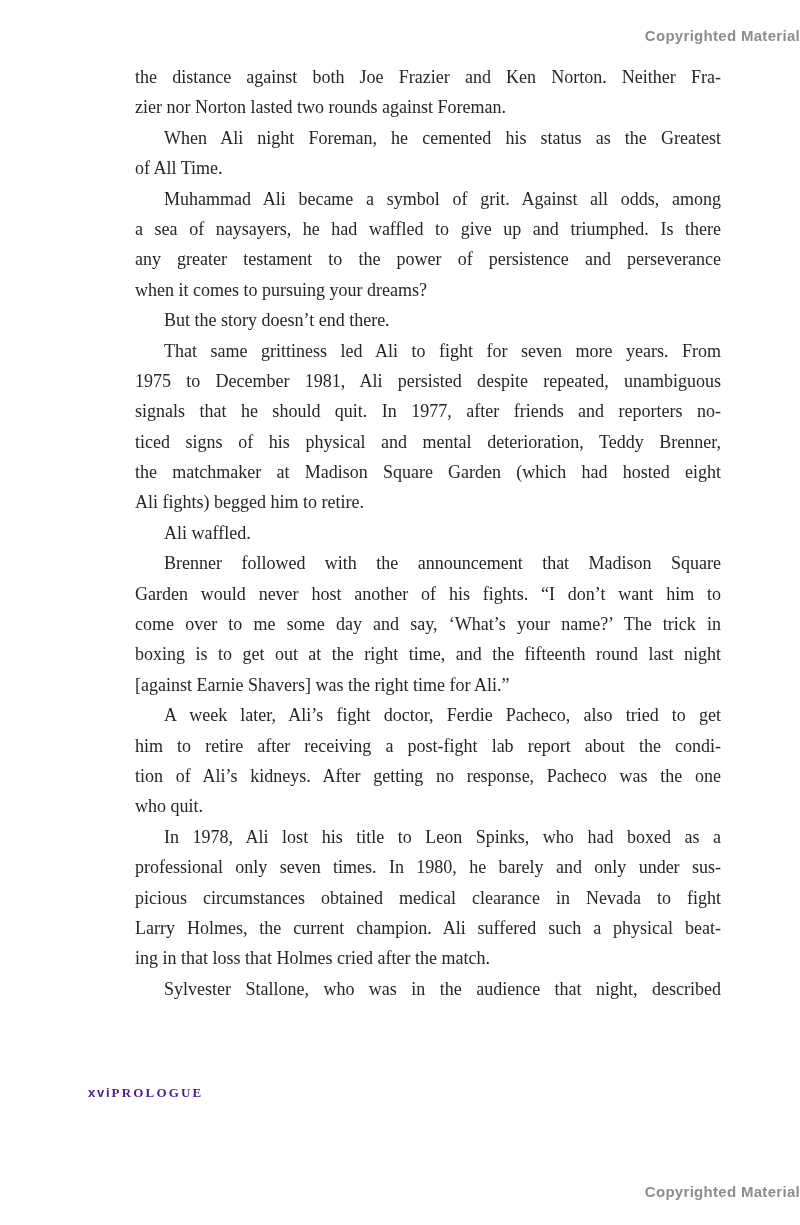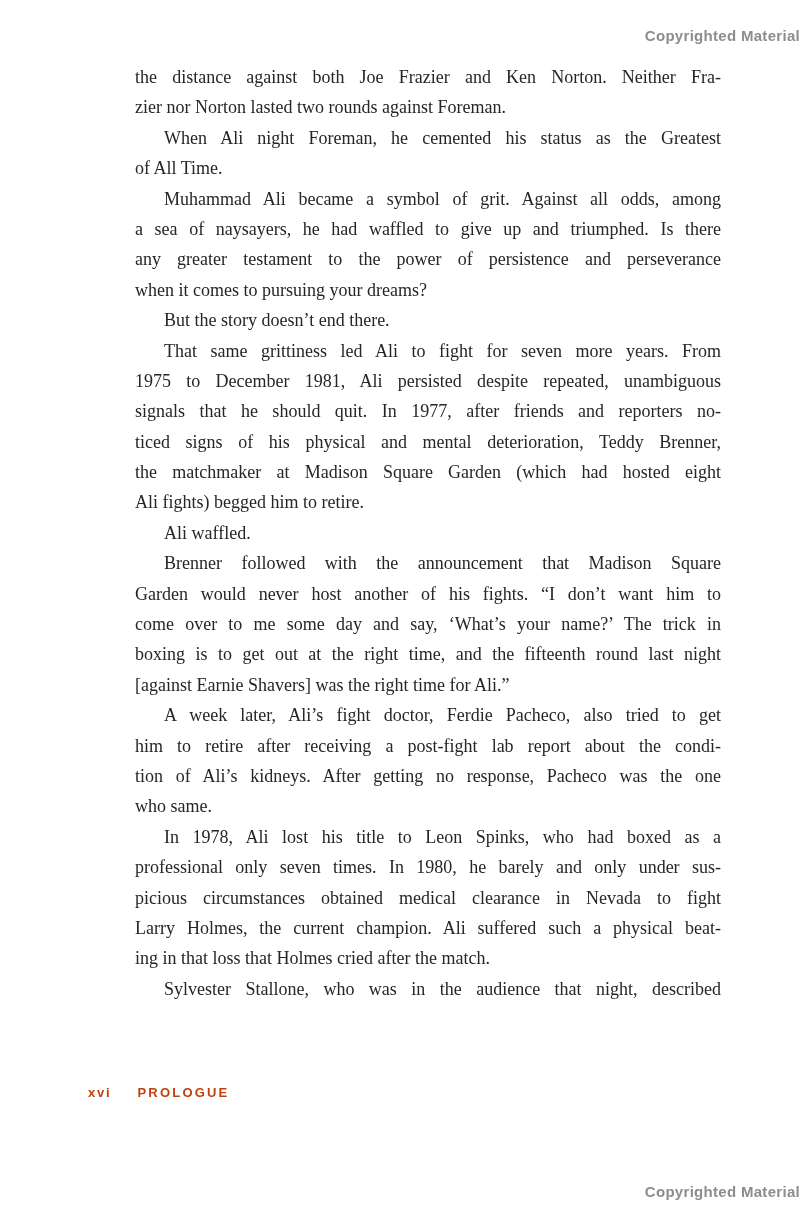--- a/index.html
+++ b/index.html
@@ -53,32 +53,32 @@
     text-indent: 29px;
   }
 
   .page-footer {
     position: absolute;
     left: 88px;
     top: 1085px;
     font-family: "Liberation Sans", sans-serif;
     font-size: 13px;
     font-weight: bold;
-    color: #c2410c;
+    color: #4c1d95;
     display: flex;
     align-items: flex-start;
   }
   .page-number {
     letter-spacing: 1.8px;
     text-transform: lowercase;
   }
   .chapter-label {
-    margin-left: 26px;
     letter-spacing: 2.2px;
     text-transform: uppercase;
+    font-family: Liberation Serif, serif;
   }
 </style>
 </head>
 <body>
 
 <div class="page">
 
   <div class="copyright-notice copyright-top">Copyrighted Material</div>
 
   <main class="text-block">
@@ -99,21 +99,21 @@
       <div class="line last">Ali fights) begged him to retire.</div>
       <div class="line indent last">Ali waffled.</div>
       <div class="line indent">Brenner followed with the announcement that Madison Square</div>
       <div class="line">Garden would never host another of his fights. “I don’t want him to</div>
       <div class="line">come over to me some day and say, ‘What’s your name?’ The trick in</div>
       <div class="line">boxing is to get out at the right time, and the fifteenth round last night</div>
       <div class="line last">[against Earnie Shavers] was the right time for Ali.”</div>
       <div class="line indent">A week later, Ali’s fight doctor, Ferdie Pacheco, also tried to get</div>
       <div class="line">him to retire after receiving a post-fight lab report about the condi-</div>
       <div class="line">tion of Ali’s kidneys. After getting no response, Pacheco was the one</div>
-      <div class="line last">who same.</div>
+      <div class="line last">who quit.</div>
       <div class="line indent">In 1978, Ali lost his title to Leon Spinks, who had boxed as a</div>
       <div class="line">professional only seven times. In 1980, he barely and only under sus-</div>
       <div class="line">picious circumstances obtained medical clearance in Nevada to fight</div>
       <div class="line">Larry Holmes, the current champion. Ali suffered such a physical beat-</div>
       <div class="line last">ing in that loss that Holmes cried after the match.</div>
       <div class="line indent">Sylvester Stallone, who was in the audience that night, described</div>
     </main>
 
   <div class="page-footer">
     <span class="page-number">xvi</span>

